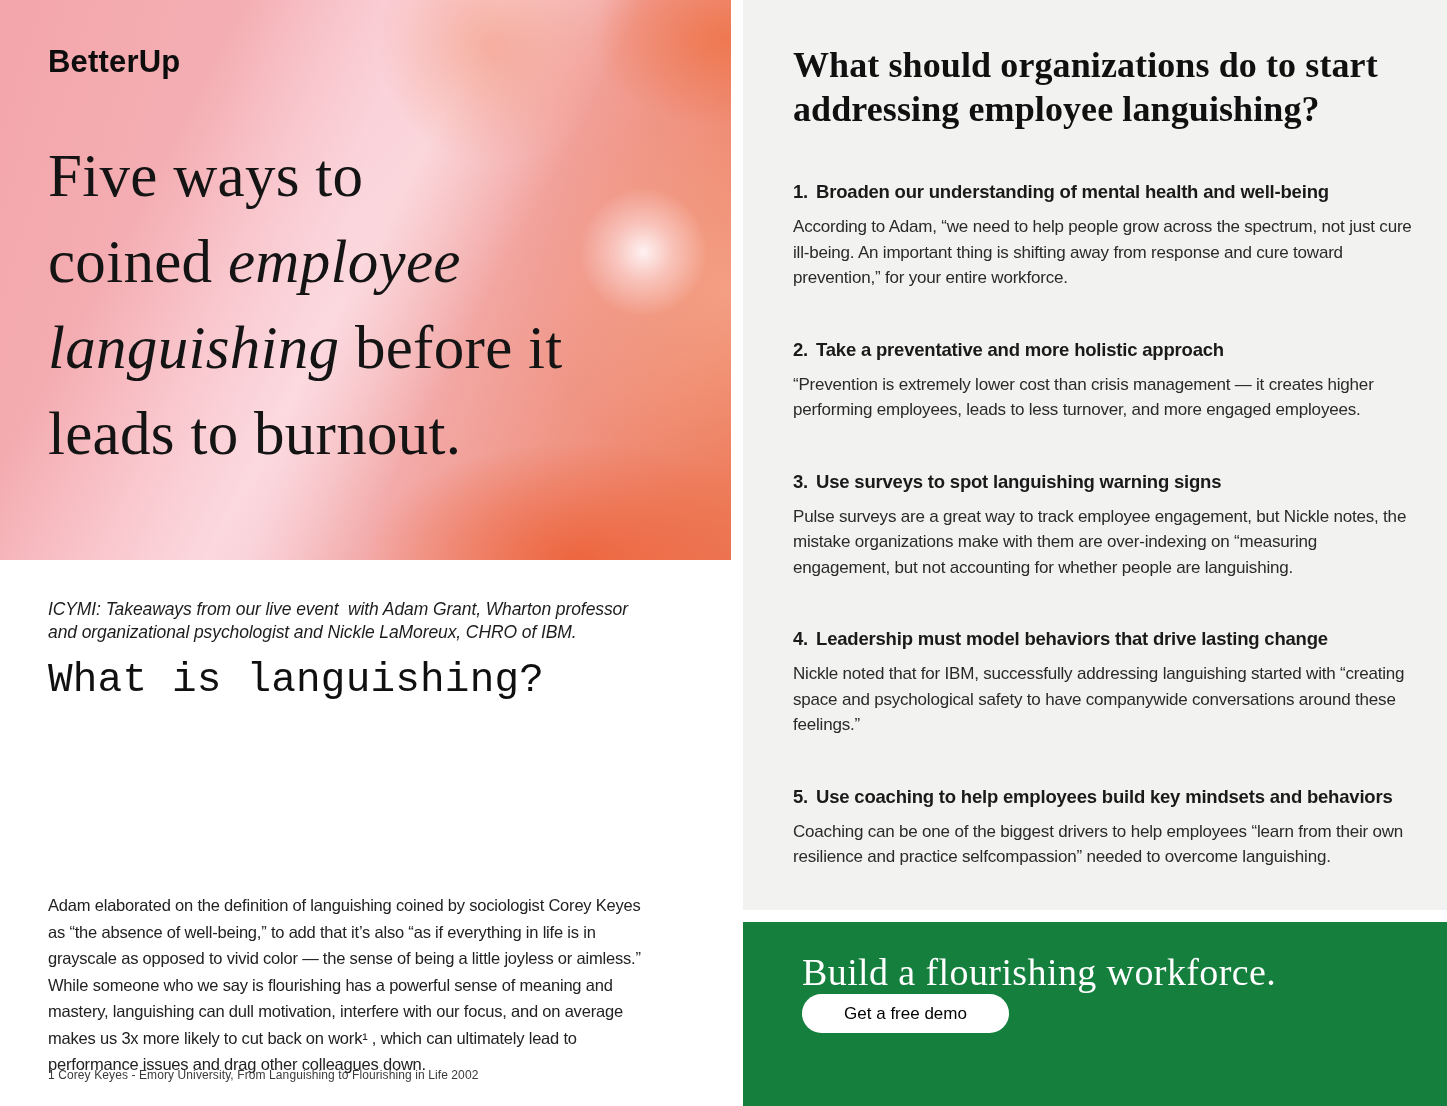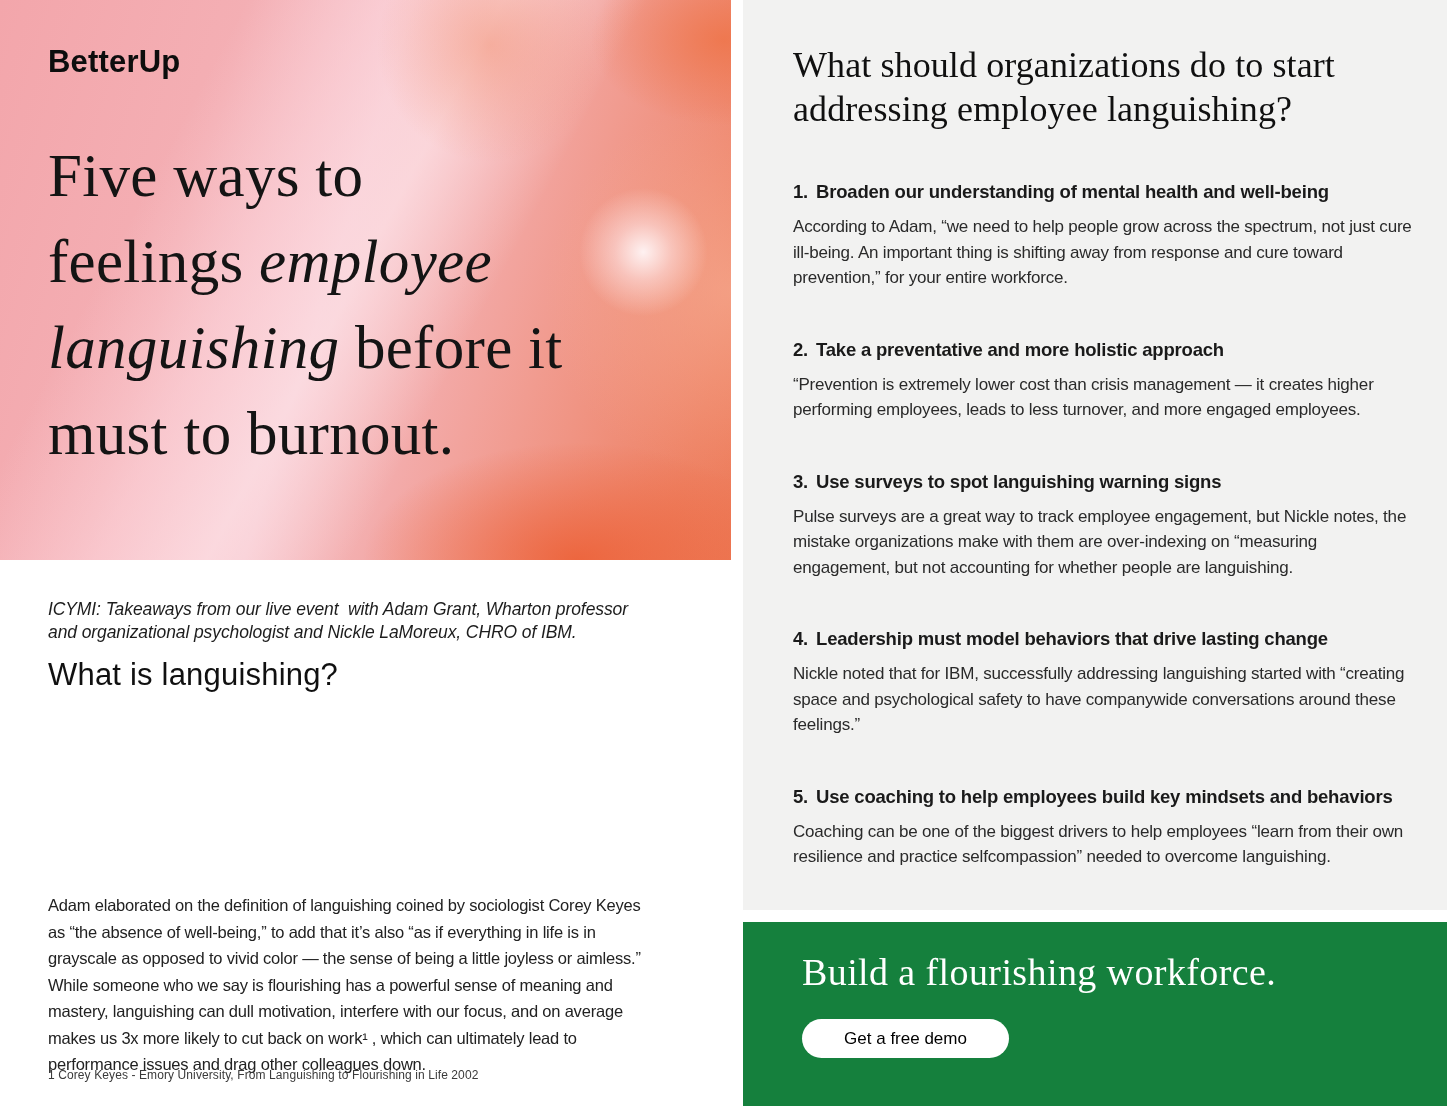--- a/index.html
+++ b/index.html
@@ -42,42 +42,42 @@
 
   .left-content { position:relative; width:731px; height:546px; background:#ffffff; }
   .icymi {
     position:absolute; left:48px; top:38px;
     font-style:italic; font-size:17.5px; line-height:23px;
     color:#1d1d1d; letter-spacing:-0.1px;
   }
   .icymi div { white-space:pre; }
   .what-heading {
     position:absolute; left:48px; top:97px;
-    font-family:Liberation Sans, sans-serif;
-    font-size:31px; font-weight:400; color:#101010; letter-spacing:0.2px;
+    font-family:Liberation Mono, monospace;
+    font-size:41px; font-weight:400; color:#101010; letter-spacing:0.2px;
   }
   .definition {
     position:absolute; left:48px; top:332px; width:600px;
     font-size:16.5px; line-height:26.5px; color:#222222;
     letter-spacing:-0.2px;
   }
   .footnote {
     position:absolute; left:48px; top:508px;
     font-size:12px; color:#3a3a3a; letter-spacing:0.1px;
   }
 
   
   .right { width:716px; height:1106px; display:flex; flex-direction:column; }
   .panel {
     width:716px; height:910px; background:#f2f2f1;
     padding:43px 40px 0 50px;
   }
   .main-question {
     font-family:"Liberation Serif", serif;
-    font-size:36px; line-height:44px; font-weight:400;
+    font-size:36px; line-height:44px; font-weight:700;
     color:#101010; letter-spacing:0.1px;
   }
   .main-question div { white-space:nowrap; }
   .steps { margin-top:48px; }
   .step { margin-bottom:46px; }
   .step-title {
     font-size:18.5px; font-weight:700; color:#1a1a1a;
     line-height:26px; letter-spacing:-0.2px; white-space:nowrap;
   }
   .step-title .num { margin-right:8px; }
@@ -90,40 +90,40 @@
   .cta {
     width:716px; flex:1; background:#15803d;
     padding:28px 0 0 59px;
   }
   .cta-title {
     font-family:"Liberation Serif", serif;
     font-size:38px; font-weight:400; color:#ffffff; letter-spacing:0.4px;
     white-space:nowrap;
   }
   .cta-button {
-    margin-top:25px; width:207px; height:39px;
+    width:207px; height:39px;
     background:#ffffff; border:none; border-radius:20px;
     display:flex; align-items:center; justify-content:center;
     font-family:"Liberation Sans", sans-serif;
     font-size:17px; color:#000000; cursor:pointer;
   }
 </style>
 </head>
 <body>
 
 <div class="page">
 
   <div class="left">
     <div class="hero">
       <div class="logo">BetterUp</div>
       <h1 class="headline">
           <div><span>Five ways to</span></div>
-          <div><span>feelings </span><span class="em-italic">employee</span></div>
+          <div><span>coined </span><span class="em-italic">employee</span></div>
           <div><span class="em-italic">languishing</span><span> before it</span></div>
-          <div><span>must to burnout.</span></div>
+          <div><span>leads to burnout.</span></div>
         </h1>
     </div>
     <div class="left-content">
       <div class="icymi">
           <div><span>ICYMI: Takeaways from our live event  with Adam Grant, Wharton professor</span></div>
           <div><span>and organizational psychologist and Nickle LaMoreux, CHRO of IBM.</span></div>
         </div>
       <h2 class="what-heading">What is languishing?</h2>
       <p class="definition">Adam elaborated on the definition of languishing coined by sociologist Corey Keyes as “the absence of well-being,” to add that it’s also “as if everything in life is in grayscale as opposed to vivid color — the sense of being a little joyless or aimless.” While someone who we say is flourishing has a powerful sense of meaning and mastery, languishing can dull motivation, interfere with our focus, and on average makes us 3x more likely to cut back on work¹ , which can ultimately lead to performance issues and drag other colleagues down.</p>
       <div class="footnote">1 Corey Keyes - Emory University, From Languishing to Flourishing in Life 2002</div>

